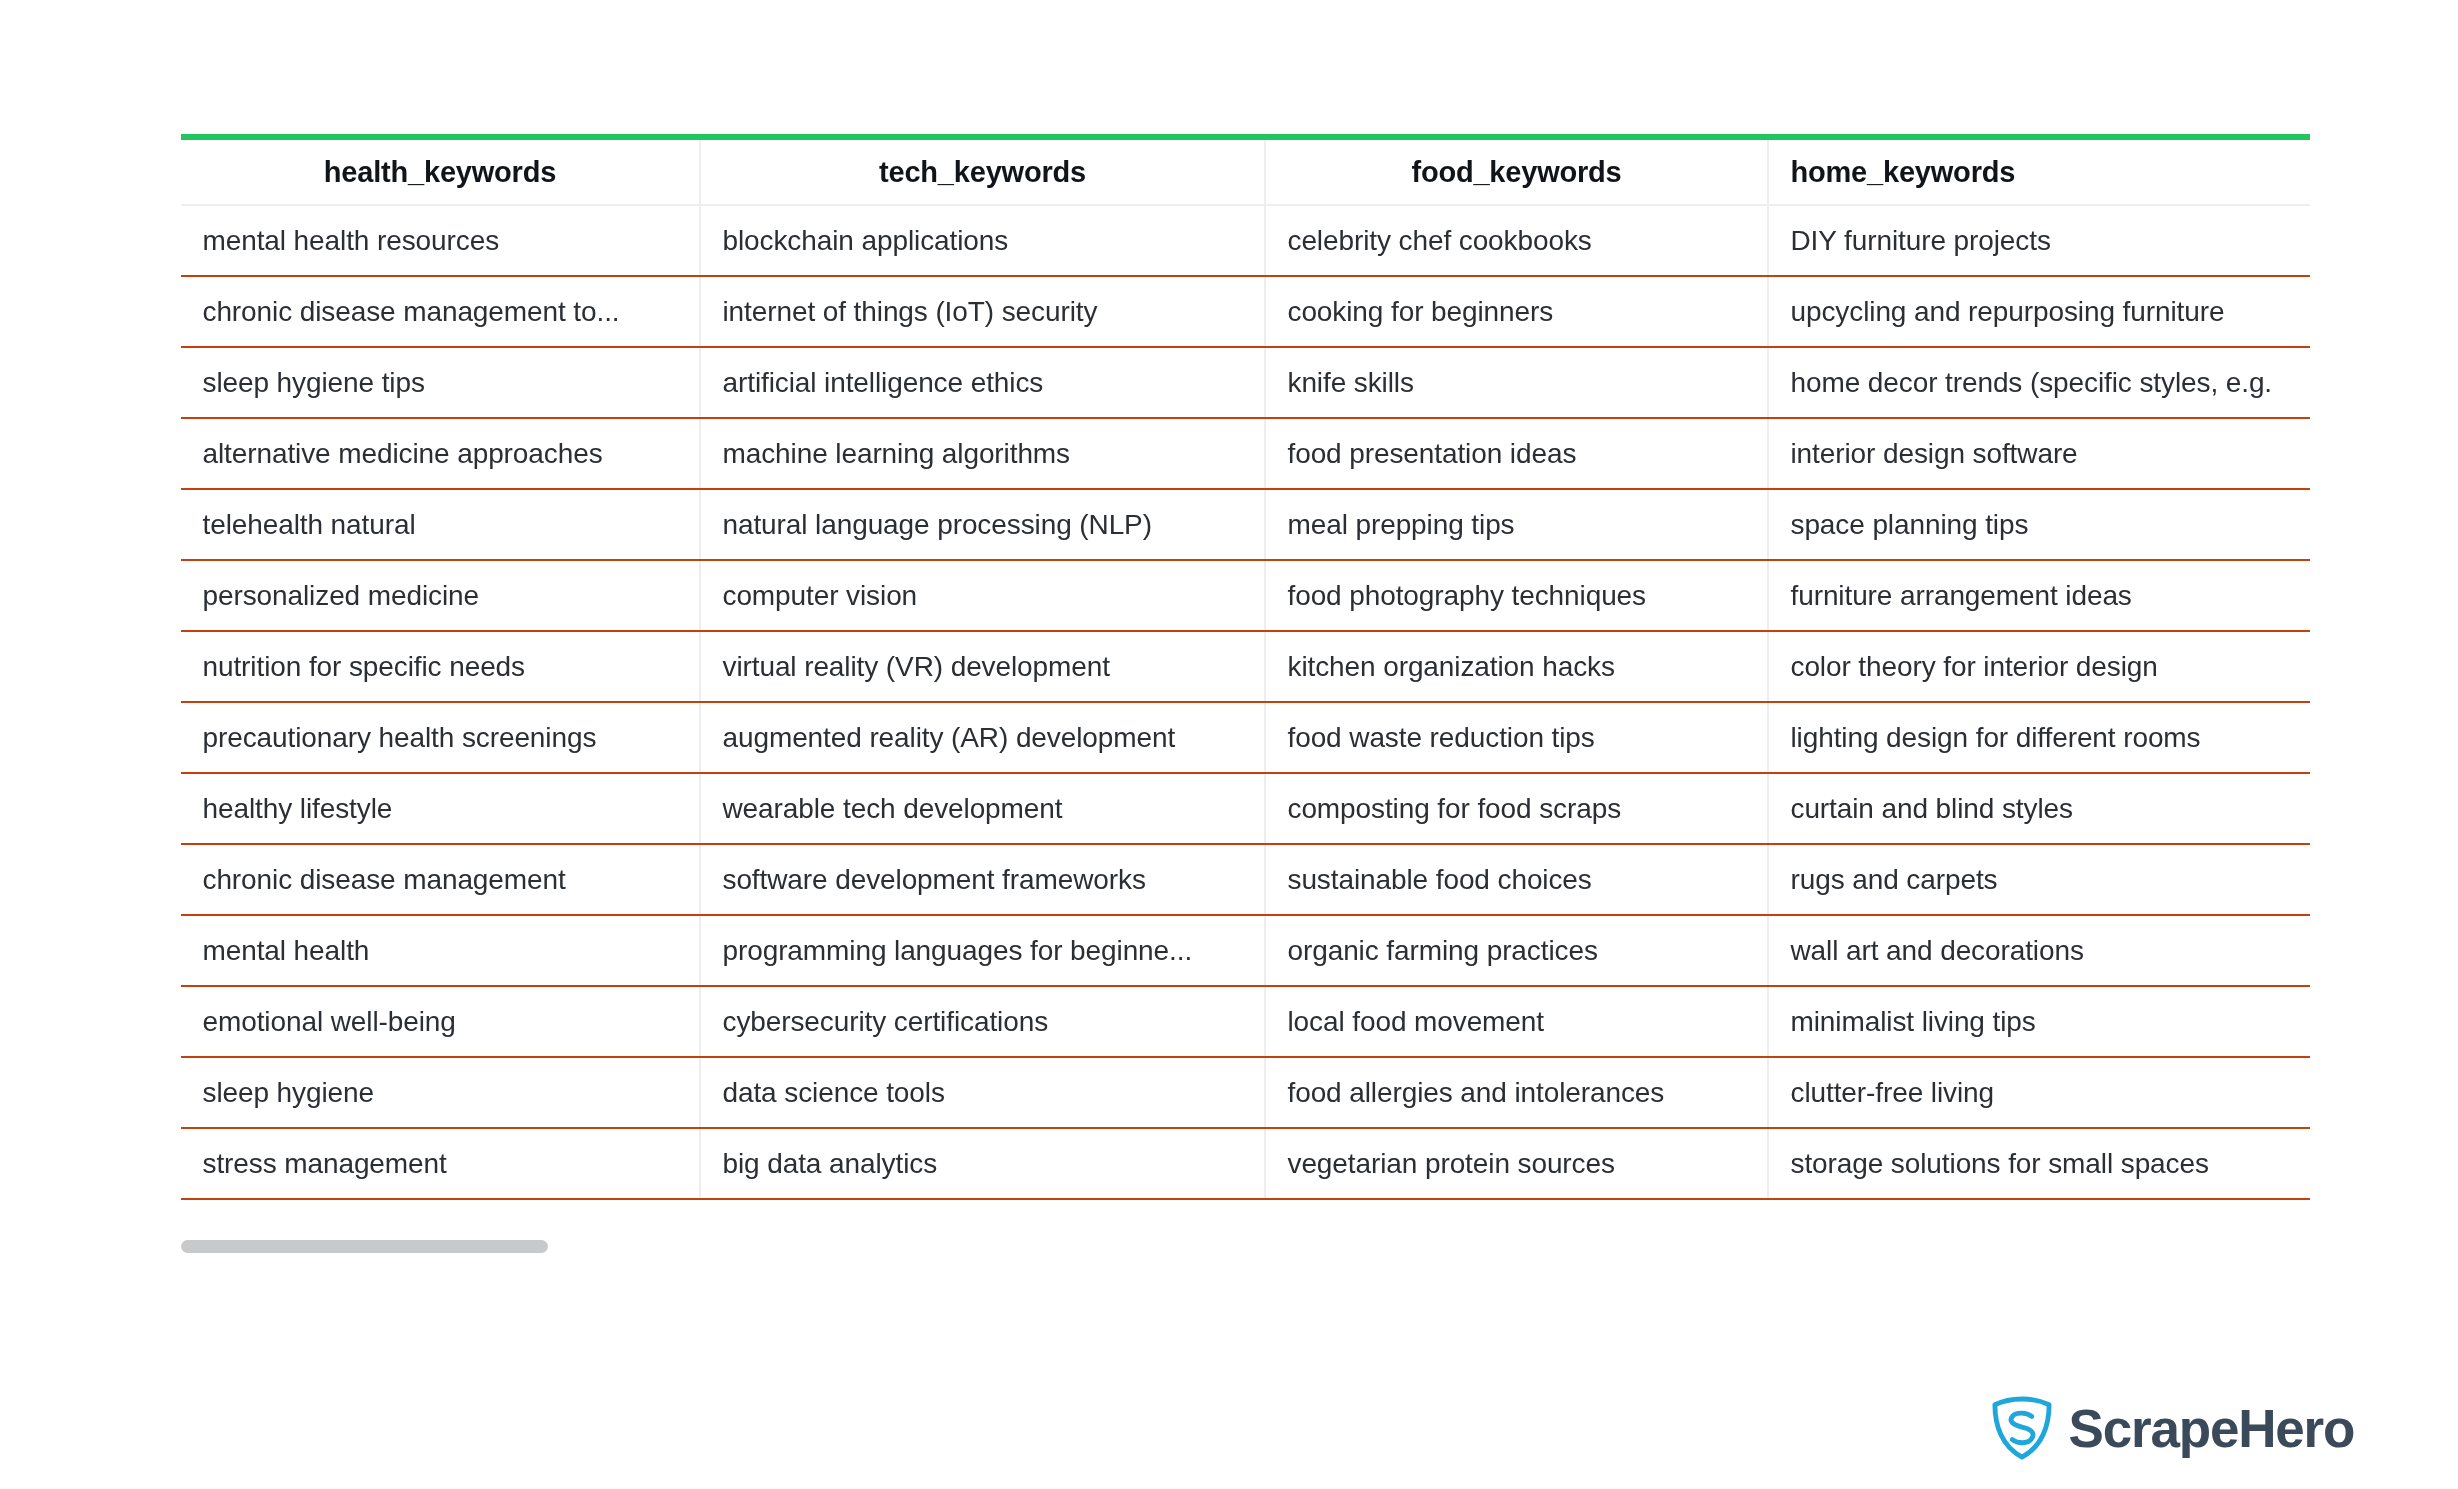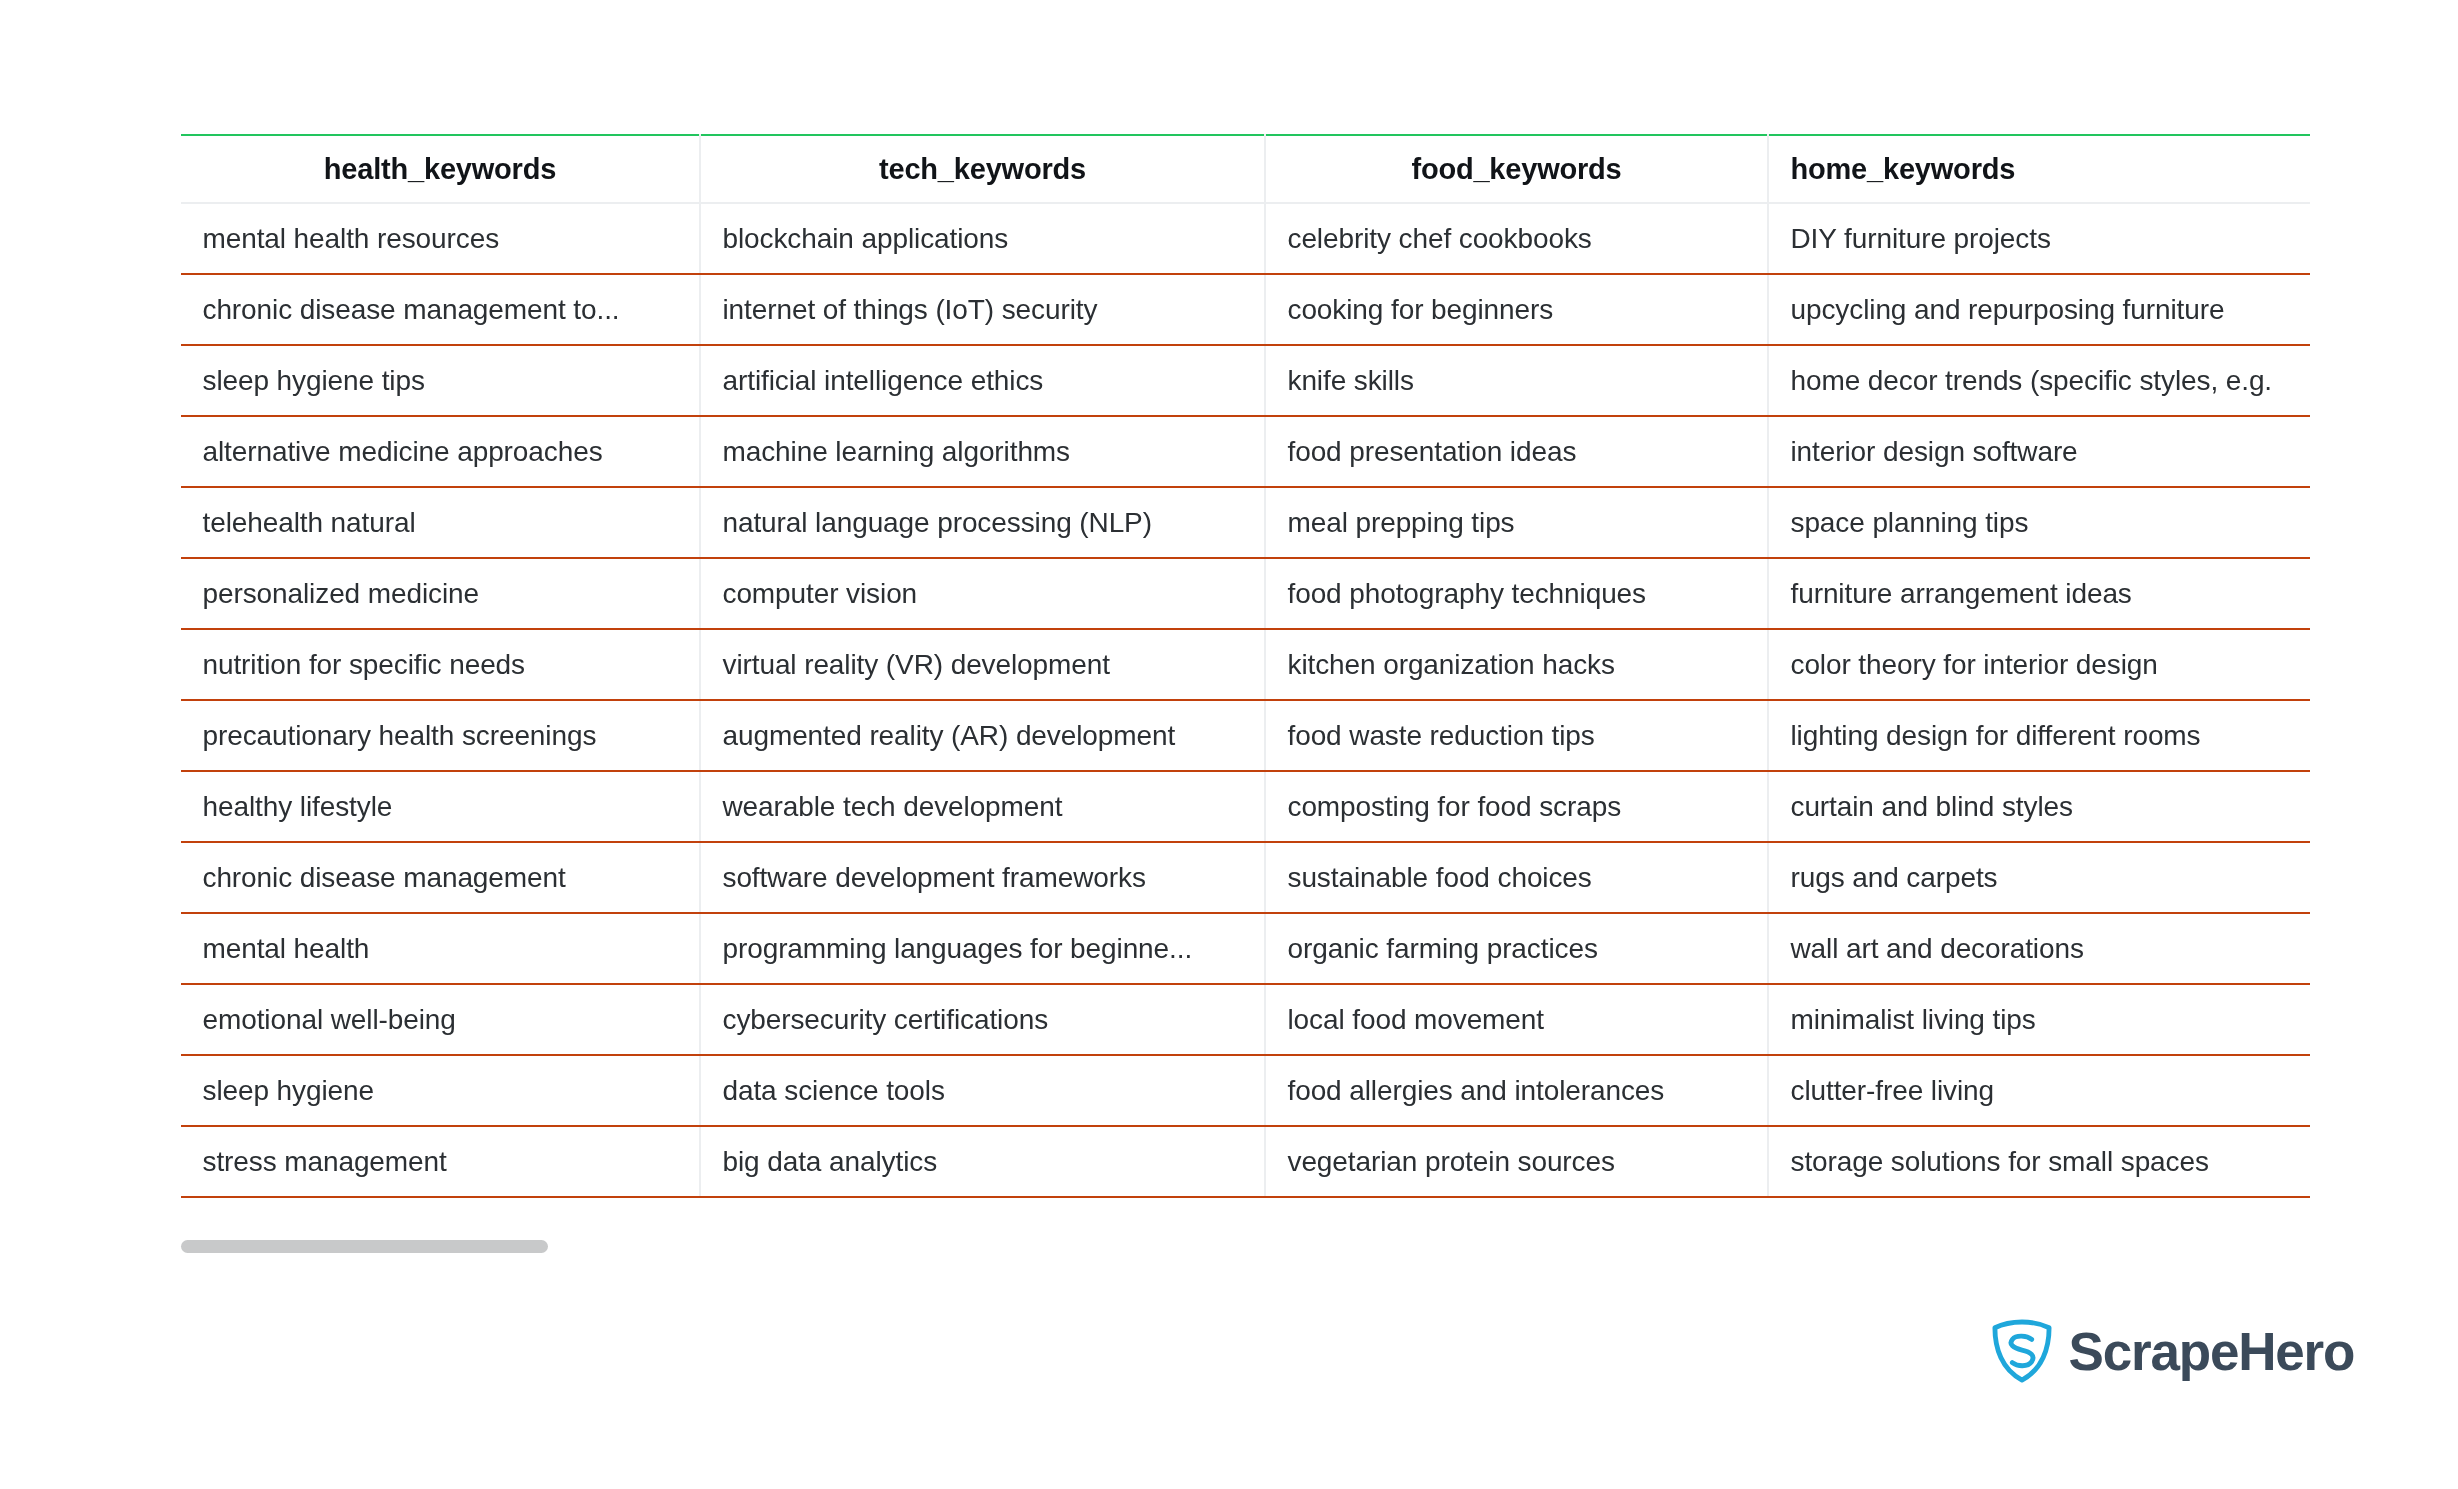--- a/index.html
+++ b/index.html
@@ -37,21 +37,21 @@
     background: #ffffff;
   }
   table.kw col.c0 { width: 519px; }
   table.kw col.c1 { width: 565px; }
   table.kw col.c2 { width: 503px; }
   table.kw col.c3 { width: 542px; }
 
   table.kw thead th {
     height: 68px;
     box-sizing: border-box;
-    border-top: 2px solid #22c55e;
+    border-top: 6px solid #22c55e;
     border-bottom: 2px solid #eceef0;
     border-right: 2px solid #eceef0;
     text-align: center;
     vertical-align: middle;
     font-size: 29px;
     font-weight: bold;
     color: #111418;
     letter-spacing: -0.2px;
     padding: 0 21.5px;
     white-space: nowrap;
@@ -101,21 +101,21 @@
     width: 367px;
     height: 12.7px;
     border-radius: 6.8px;
     background: #c8c9ca;
   }
 
   
   .brand {
     position: absolute;
     left: 1992px;
-    top: 1319px;
+    top: 1396px;
     display: flex;
     align-items: center;
     gap: 16.6px;
   }
   .brand .mark {
     width: 60px;
     height: 64px;
     display: block;
   }
   .brand .wordmark {

